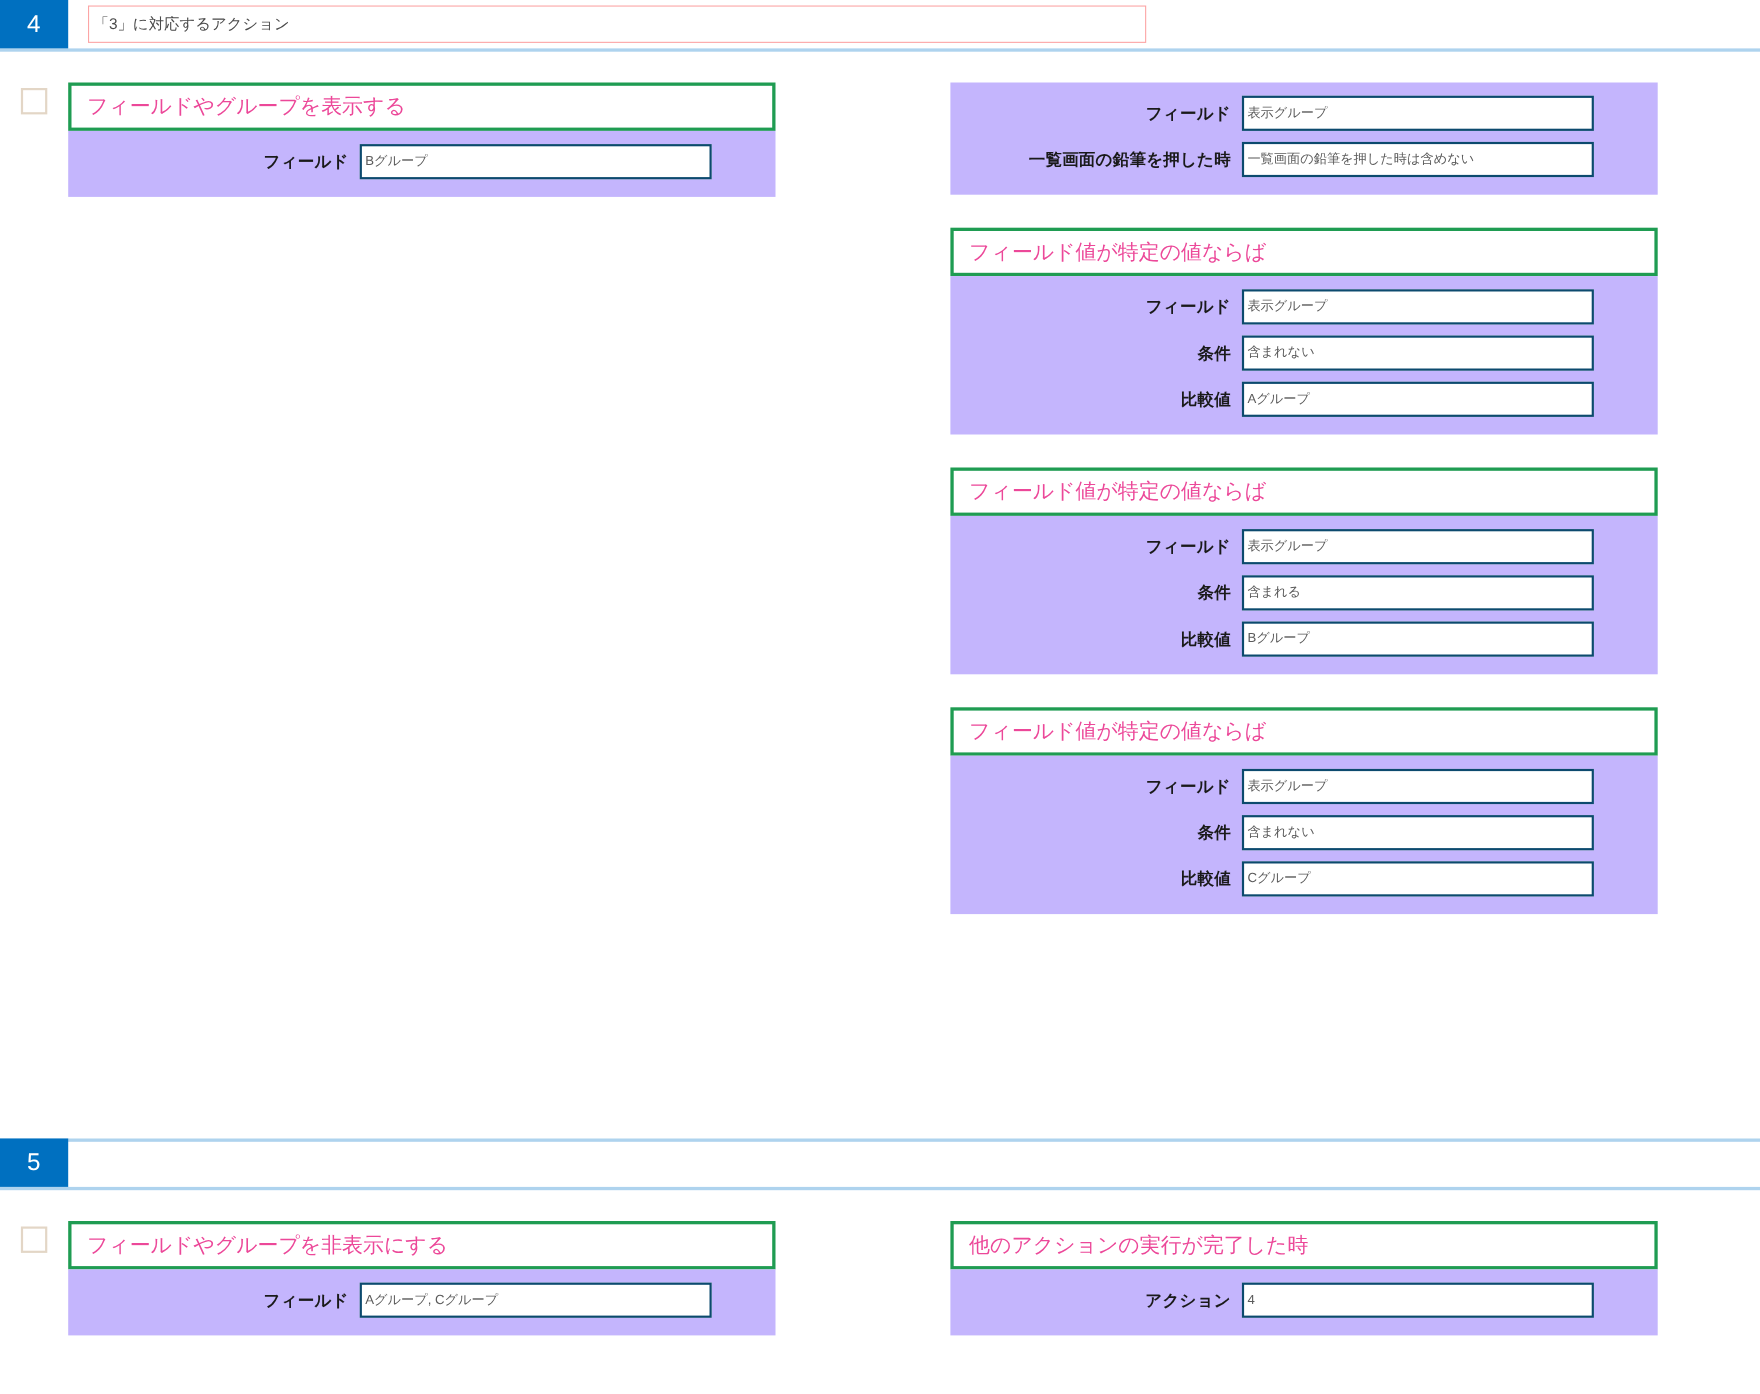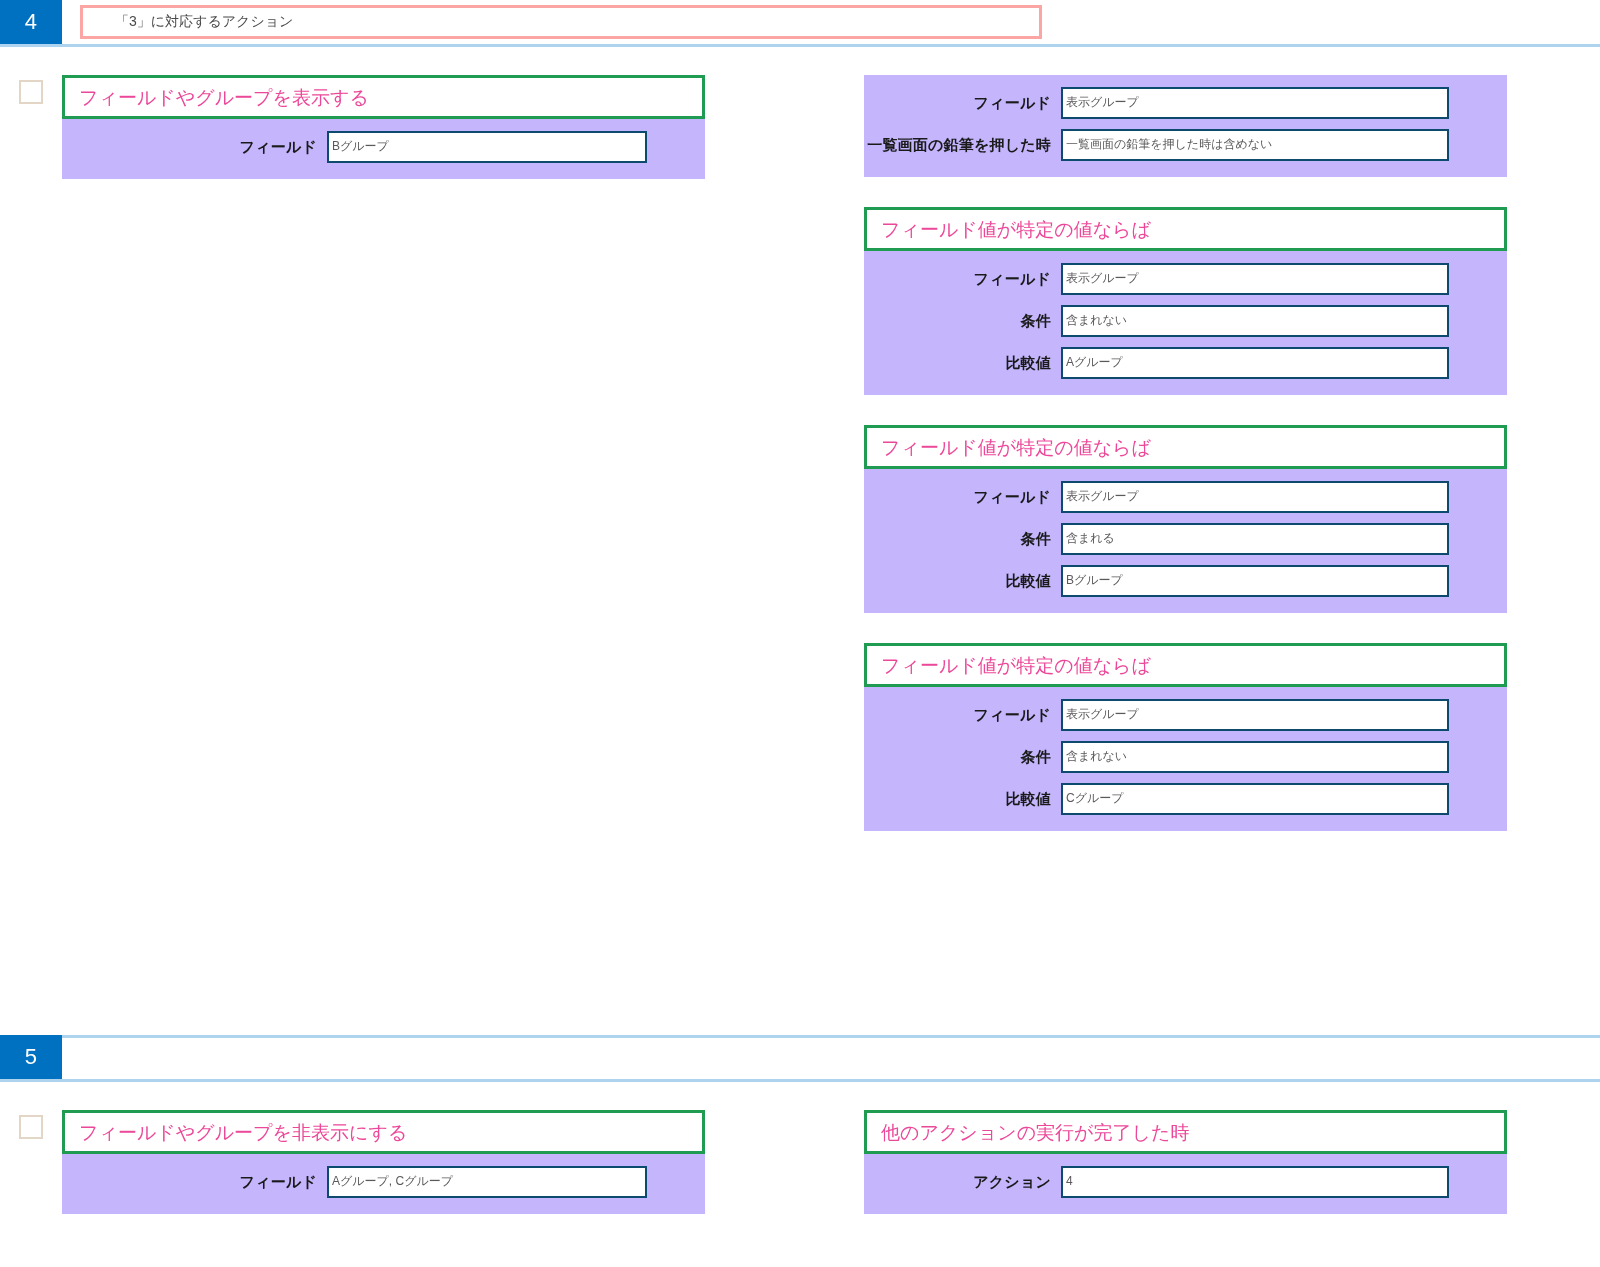--- a/index.html
+++ b/index.html
@@ -39,25 +39,25 @@
     display: flex;
     align-items: center;
     justify-content: center;
     letter-spacing: .5px;
   }
   .section-comment {
     margin-left: 18px;
     margin-top: 5px;
     margin-bottom: 5px;
     width: 962px;
-    border: 3px solid #fca5a5;
-    background: #ffffff;
-    display: flex;
-    align-items: center;
-    padding: 0 32px;
+    border: 1px solid #fca5a5;
+    background: #ffffff;
+    display: flex;
+    align-items: center;
+    padding: 0 4px;
     font-size: 14px;
     color: #4a4a4a;
   }
   .section-comment.is-placeholder { color: #8d8d8d; }
 
   .section-underline {
     height: 3px; background: #aed3ee; width: 100%;
   }
 
   
@@ -128,21 +128,21 @@
     padding: 5px 3px;
     line-height: 1.45;
     min-height: 32px;
     display: flex;
     align-items: center;
   }
   .field-value.two-line { align-items: flex-start; text-align: center; }
 
   
   .col-left .field-value  { width: 320px; }
-  .col-right .field-value { width: 388px; }
+  .col-right .field-value { width: 320px; }
 
   .spacer-1 { height: 790px; }
   .gap-between-sections { height: 36px; }
 </style>
 </head>
 <body>
 
 <div class="page">
 
   <div class="section">

